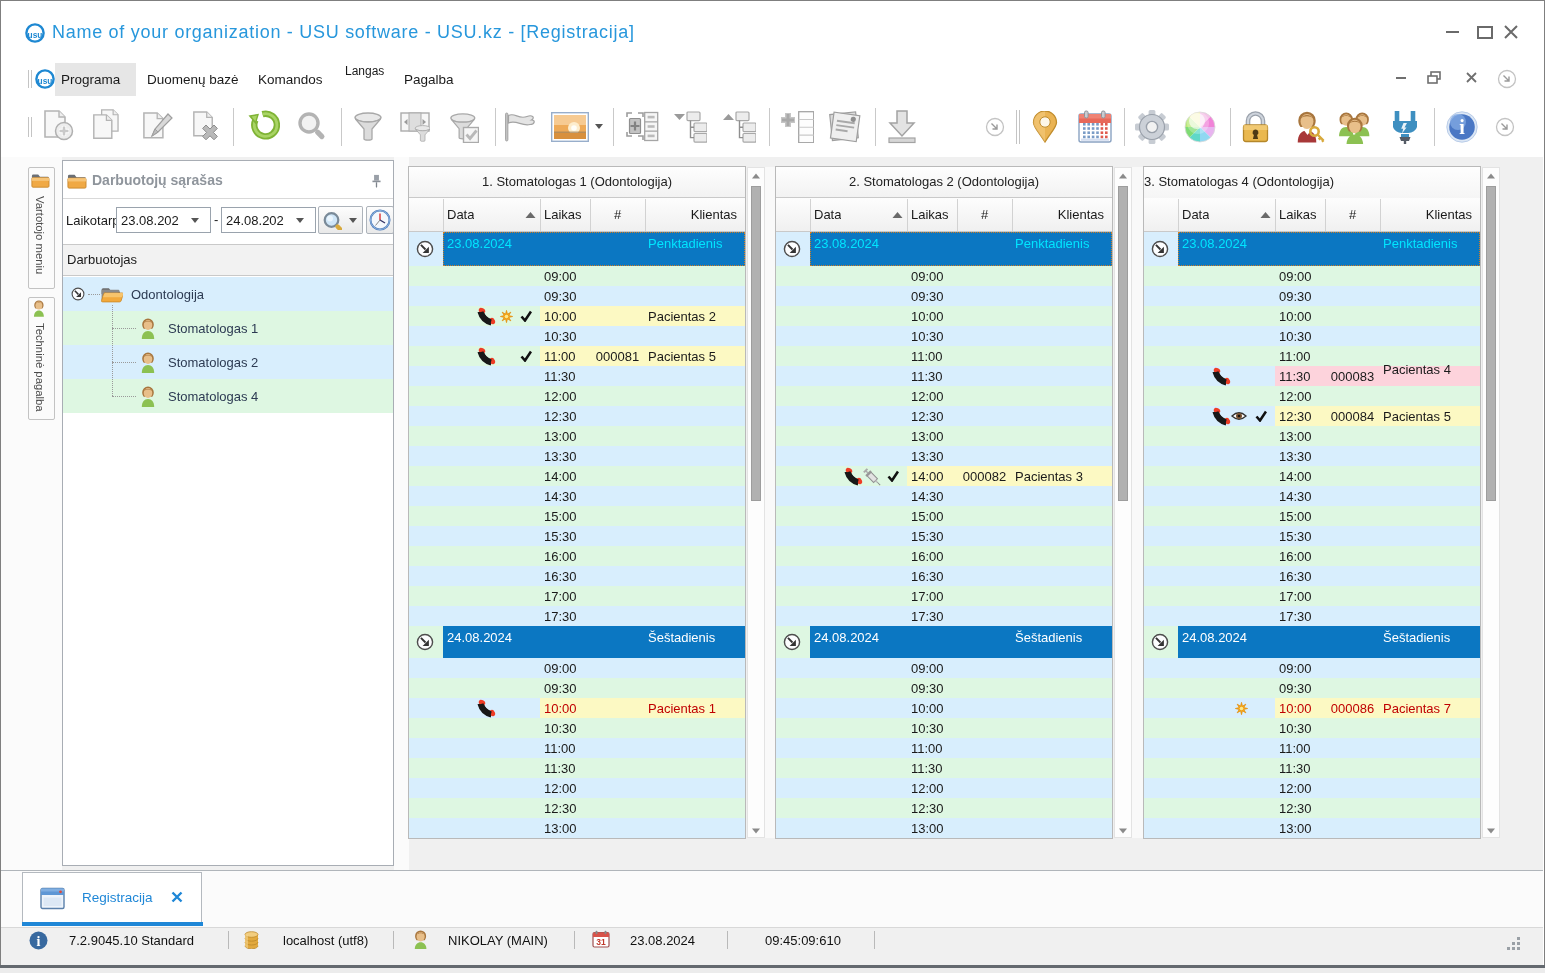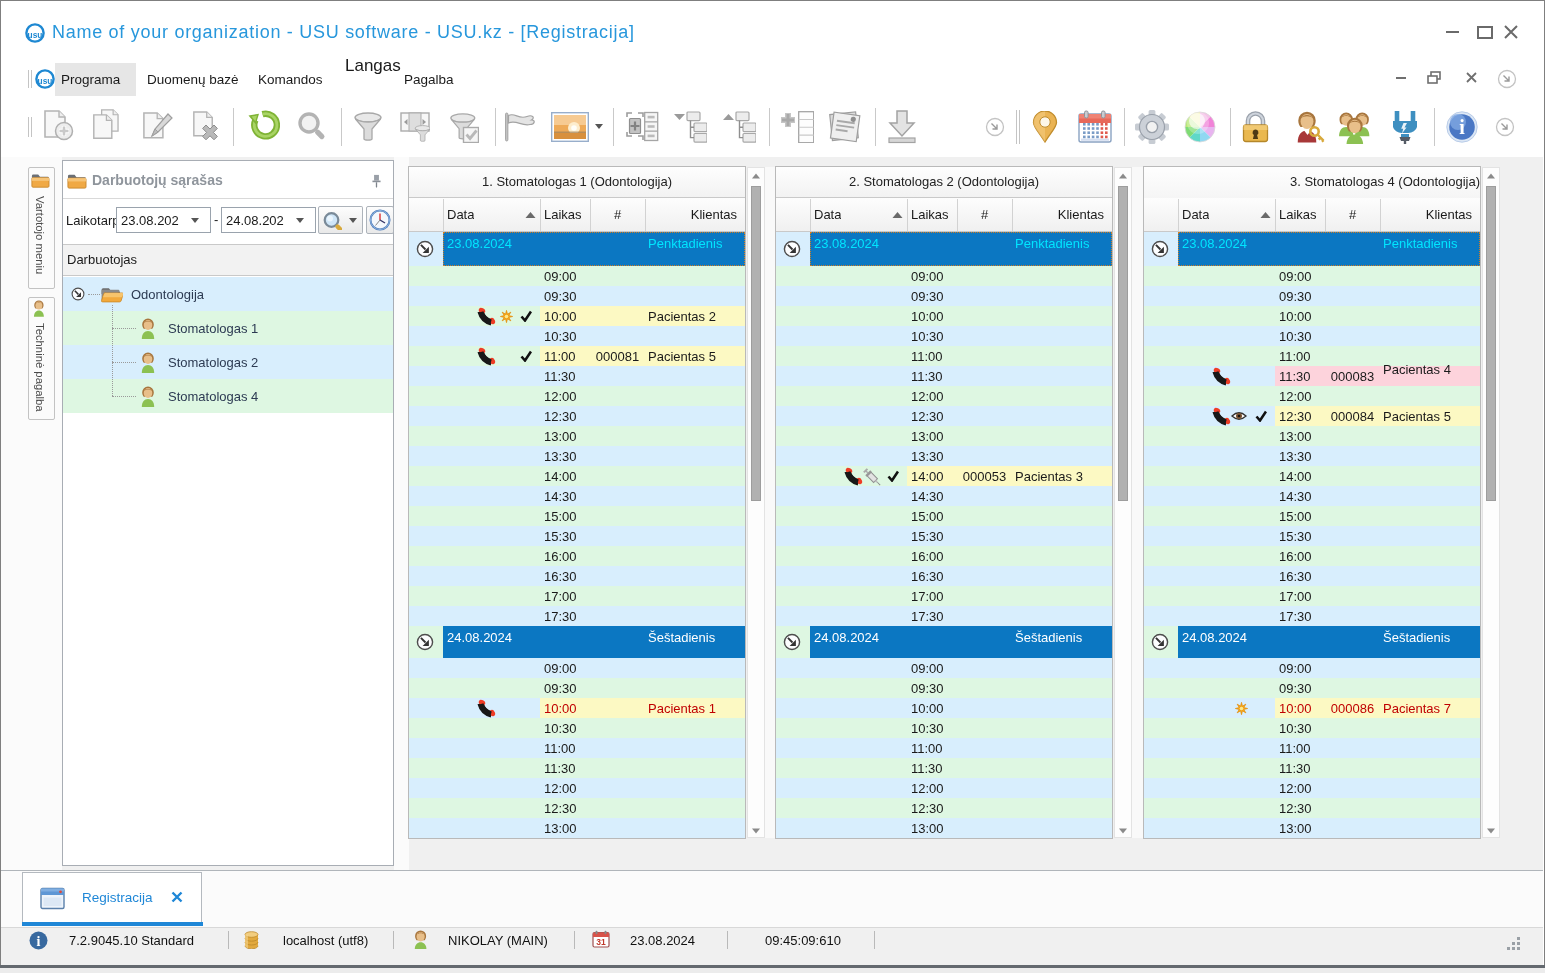--- a/index.html
+++ b/index.html
@@ -26,21 +26,21 @@
 <div class="grip" style="left:28px;top:70px;height:18px;"></div>
 <div class="grip" style="left:31px;top:70px;height:18px;"></div>
 <svg style="position:absolute;left:35px;top:69px" width="20" height="20" viewBox="0 0 20 20" xmlns="http://www.w3.org/2000/svg">
     <circle cx="10.0" cy="10.0" r="8.600000000000001" fill="#fff" stroke="#1e88d2" stroke-width="2.4"></circle>
     <text x="10.0" y="14.600000000000001" text-anchor="middle" font-family="Liberation Sans" font-weight="bold" font-size="8.4" fill="#1e88d2">usu</text>
   </svg>
 <div class="abs" style="left:55px;top:63px;width:81px;height:33px;background:#e6e6e6;"></div>
 <div class="abs txt13" style="left:61px;top:72px;font-size:13.5px;">Programa</div>
 <div class="abs txt13" style="left:147px;top:72px;font-size:13.5px;">Duomenų bazė</div>
 <div class="abs txt13" style="left:258px;top:72px;font-size:13.5px;">Komandos</div>
-<div class="abs txt13" style="left:345px;top:56px;font-size:17px;">Langas</div>
+<div class="abs txt13" style="left:345px;top:64px;font-size:12px;">Langas</div>
 <div class="abs txt13" style="left:404px;top:72px;font-size:13.5px;">Pagalba</div>
 <div class="abs" style="left:1396px;top:77px;width:10px;height:2px;background:#6f6f6f;"></div>
 <svg style="position:absolute;left:1427px;top:71px" width="14" height="14" viewBox="0 0 14 14" xmlns="http://www.w3.org/2000/svg">
     <rect x="4" y="1" width="9" height="7" fill="#fff" stroke="#6f6f6f" stroke-width="1.6"></rect>
     <rect x="1" y="5" width="9" height="7" fill="#fff" stroke="#6f6f6f" stroke-width="1.6"></rect>
   </svg>
 <svg style="position:absolute;left:1466px;top:72px" width="11" height="11" viewBox="0 0 11 11" xmlns="http://www.w3.org/2000/svg">
     <path d="M1 1 L10 10 M10 1 L1 10" stroke="#6f6f6f" stroke-width="1.8"></path>
   </svg>
 <svg style="position:absolute;left:1497px;top:69px" width="20" height="20" viewBox="0 0 20 20" xmlns="http://www.w3.org/2000/svg">
@@ -604,21 +604,21 @@
 <div class="cell" style="left:911px;top:389px;">12:00</div>
 <div class="abs" style="left:776px;top:406px;width:336px;height:20px;background:#d8eefd;"></div>
 <div class="cell" style="left:911px;top:409px;">12:30</div>
 <div class="abs" style="left:776px;top:426px;width:336px;height:20px;background:#def7e2;"></div>
 <div class="cell" style="left:911px;top:429px;">13:00</div>
 <div class="abs" style="left:776px;top:446px;width:336px;height:20px;background:#d8eefd;"></div>
 <div class="cell" style="left:911px;top:449px;">13:30</div>
 <div class="abs" style="left:776px;top:466px;width:336px;height:20px;background:#def7e2;"></div>
 <div class="abs" style="left:907px;top:466px;width:205px;height:20px;background:#fcf9c3;"></div>
 <div class="cell" style="left:911px;top:469px;color:#1a1a1a;">14:00</div>
-<div class="cell" style="left:957px;top:469px;width:55px;text-align:center;color:#1a1a1a;">000053</div>
+<div class="cell" style="left:957px;top:469px;width:55px;text-align:center;color:#1a1a1a;">000082</div>
 <div class="cell" style="left:1015px;top:469px;color:#1a1a1a;">Pacientas 3</div>
 <svg style="position:absolute;left:843px;top:467px" width="20" height="19" viewBox="0 0 20 19" xmlns="http://www.w3.org/2000/svg">
     <path d="M4.5 4.5 A 15.5 15.5 0 0 0 15.5 15.5" fill="none" stroke="#181818" stroke-width="6.2"></path>
     <ellipse cx="6" cy="3.6" rx="3.4" ry="2.5" transform="rotate(25 6 3.6)" fill="#ee3c25"></ellipse>
     <ellipse cx="16.4" cy="14" rx="3.4" ry="2.5" transform="rotate(65 16.4 14)" fill="#ee3c25"></ellipse>
     <path d="M5 5 A 14.5 14.5 0 0 0 15 15" fill="none" stroke="#181818" stroke-width="5"></path>
   </svg>
 <svg style="position:absolute;left:862px;top:466px" width="21" height="21" viewBox="0 0 21 21" xmlns="http://www.w3.org/2000/svg">
     <g transform="rotate(-45 10 11)">
       <rect x="7.5" y="1" width="5" height="2" fill="#aaa"></rect>
@@ -675,21 +675,21 @@
 <div class="cell" style="left:911px;top:821px;">13:00</div>
 <div class="abs" style="left:1114px;top:167px;width:18px;height:671px;background:#fdfdfd;border:1px solid #e3e3e3;box-sizing:border-box;"></div>
 <svg style="position:absolute;left:1119px;top:173px" width="8" height="6" viewBox="0 0 8 6" xmlns="http://www.w3.org/2000/svg">
     <path d="M4 0.5 L8 5.5 H0 Z" fill="#8a8a8a"></path>
   </svg>
 <svg style="position:absolute;left:1119px;top:828px" width="8" height="6" viewBox="0 0 8 6" xmlns="http://www.w3.org/2000/svg">
     <path d="M4 5.5 L8 0.5 H0 Z" fill="#8a8a8a"></path>
   </svg>
 <div class="abs" style="left:1118px;top:186px;width:10px;height:315px;background:#b1b1b1;border:1px solid #9d9d9d;box-sizing:border-box;"></div>
 <div class="abs" style="left:1143px;top:166px;width:338px;height:673px;border:1px solid #b9b9b9;background:#fff;box-sizing:border-box;"></div>
-<div class="abs" style="left:1144px;top:167px;width:336px;height:44px;background:linear-gradient(#fefefe,#f2f2f2);border-bottom:1px solid #c9c9c9;box-sizing:border-box;text-align:right;font-size:13px;color:#222;padding-top:7px;">3. Stomatologas 4 (Odontologija)</div>
+<div class="abs" style="left:1144px;top:167px;width:336px;height:44px;background:linear-gradient(#fefefe,#f2f2f2);border-bottom:1px solid #c9c9c9;box-sizing:border-box;text-align:left;font-size:13px;color:#222;padding-top:7px;">3. Stomatologas 4 (Odontologija)</div>
 <div class="abs" style="left:1144px;top:198px;width:336px;height:34px;background:linear-gradient(#fdfdfd,#f0f0f0);border-bottom:1px solid #c9c9c9;box-sizing:border-box;"></div>
 <div class="abs" style="left:1178px;top:199px;width:1px;height:32px;background:#d2d2d2;"></div>
 <div class="abs" style="left:1275px;top:199px;width:1px;height:32px;background:#d2d2d2;"></div>
 <div class="abs" style="left:1325px;top:199px;width:1px;height:32px;background:#d2d2d2;"></div>
 <div class="abs" style="left:1380px;top:199px;width:1px;height:32px;background:#d2d2d2;"></div>
 <div class="cell" style="left:1182px;top:207px;">Data</div>
 <svg style="position:absolute;left:1260px;top:211px" width="11" height="8" viewBox="0 0 11 8" xmlns="http://www.w3.org/2000/svg">
     <path d="M5.5 1 L10.5 7 H0.5 Z" fill="#6a6a6a"></path>
   </svg>
 <div class="cell" style="left:1279px;top:207px;">Laikas</div>

